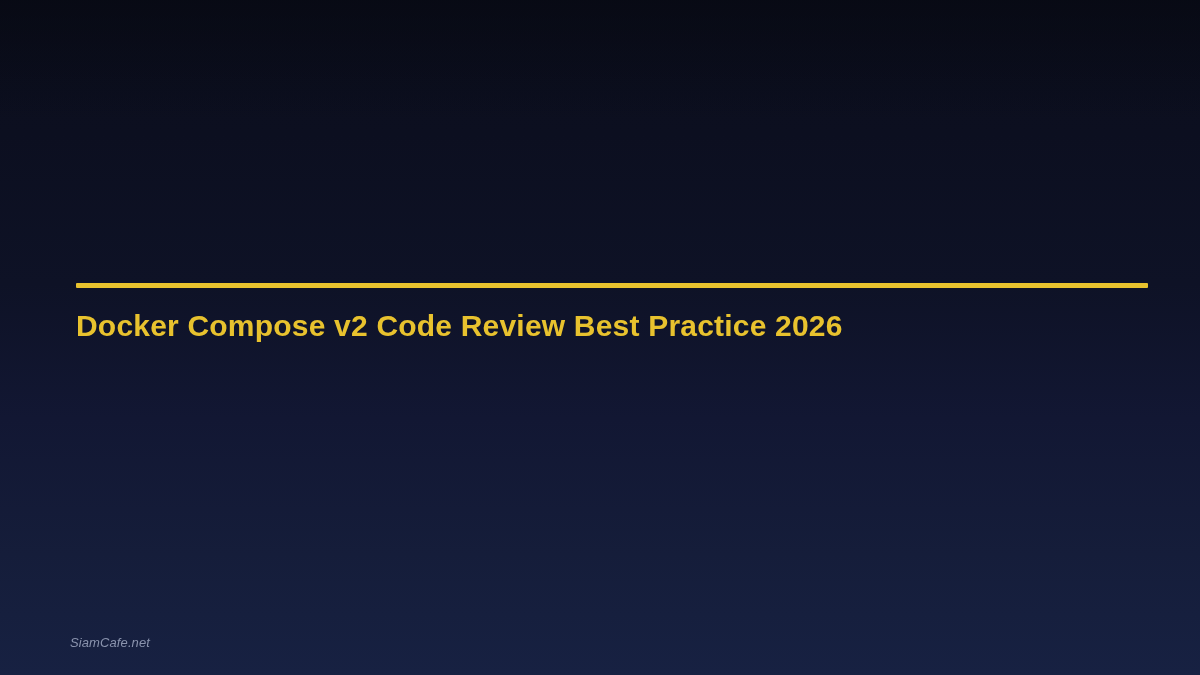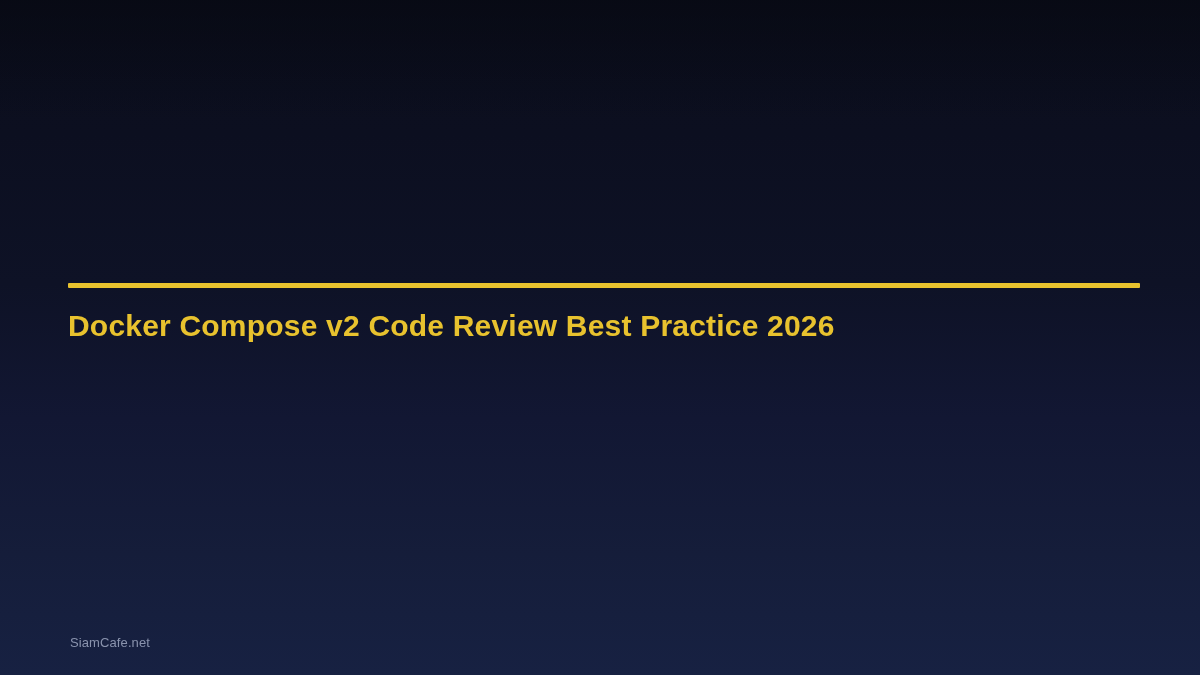--- a/index.html
+++ b/index.html
@@ -37,21 +37,21 @@
     position: absolute;
     inset: 0 0 auto 0;
     height: 120px;
     background: linear-gradient(180deg, rgba(6,8,16,0.65) 0%, rgba(6,8,16,0) 100%);
     pointer-events: none;
   }
 
   
   .title-block {
     position: absolute;
-    left: 68px;
+    left: 76px;
     top: 283px;
     width: 1072px;
   }
 
   .accent-rule {
     width: 1072px;
     height: 5px;
     background: #e8c22e;
     border-radius: 1px;
   }
@@ -72,20 +72,21 @@
     left: 70px;
     bottom: 24px;
   }
 
   .footer-brand {
     font-size: 13px;
     font-weight: normal;
     line-height: 16px;
     color: #8a93ad;
     letter-spacing: 0.1px;
+    font-style: italic;
   }
 </style>
 </head>
 <body>
 
 <div class="slide">
 
   <div class="title-block">
     <div class="accent-rule"></div>
     <h1 class="slide-title">Docker Compose v2 Code Review Best Practice 2026</h1>

